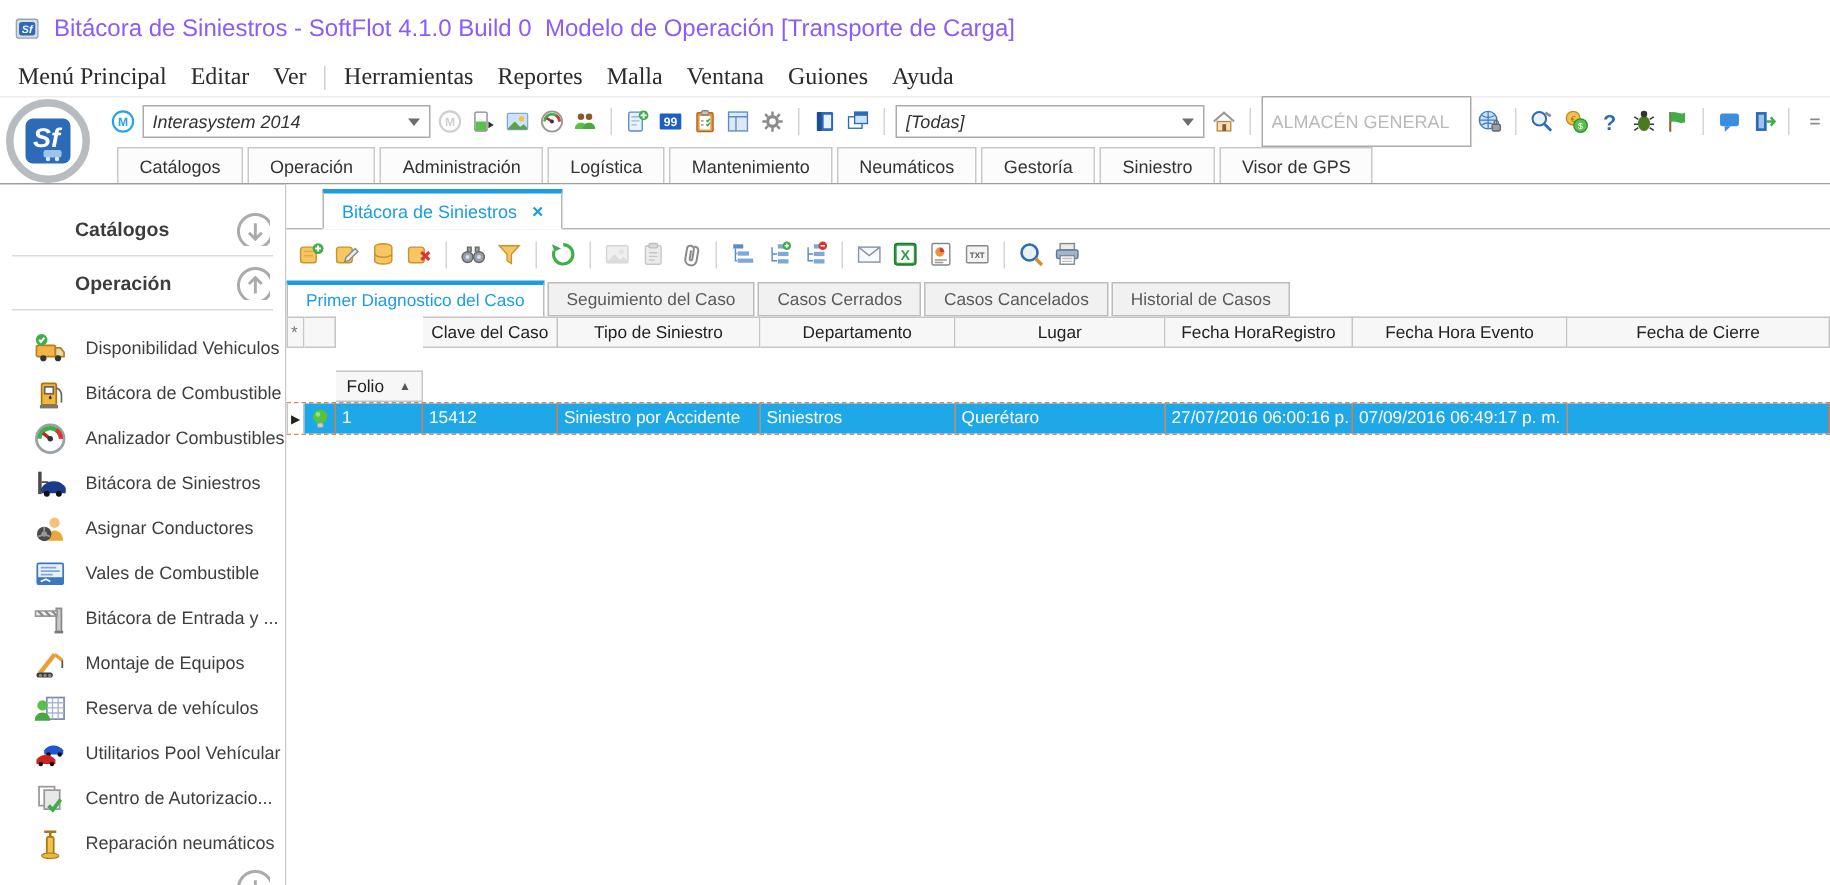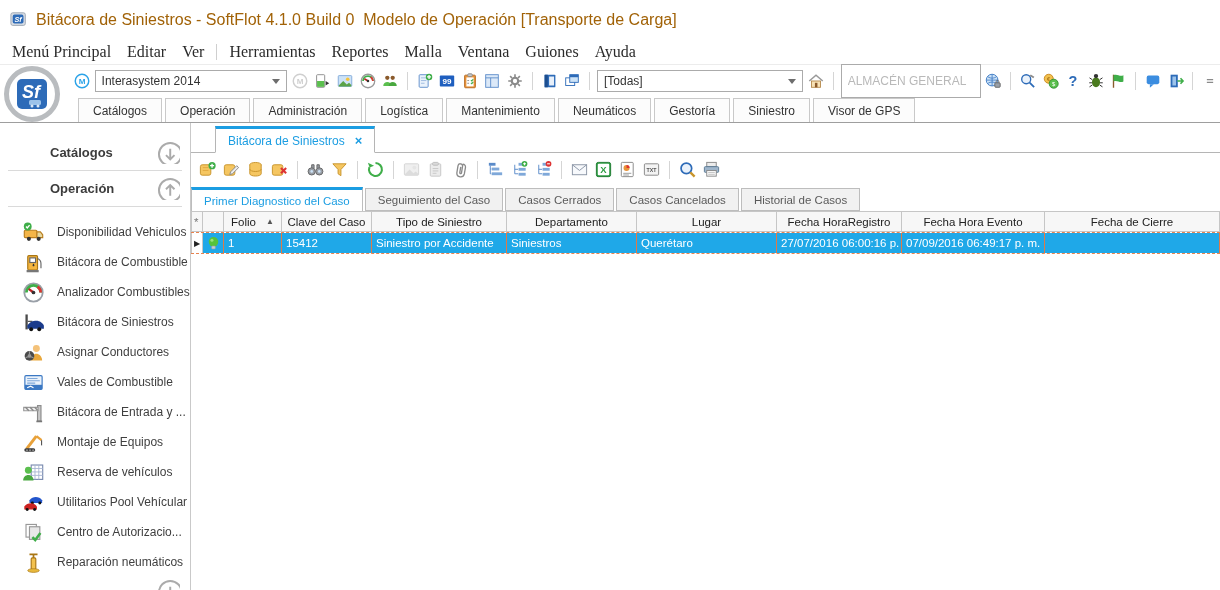--- a/index.html
+++ b/index.html
@@ -3,36 +3,36 @@
 <meta charset="utf-8">
 <style>
   * { margin:0; padding:0; box-sizing:border-box; }
   html,body { width:1220px; height:590px; overflow:hidden; background:#fff;
               font-family:"Liberation Sans", sans-serif; color:#333; }
   .win { width:1220px; height:590px; position:relative; background:#fff; }
 
   
   .titlebar { height:40px; display:flex; align-items:center; padding-left:10px; }
   .appico { width:18px; height:18px; display:inline-block; margin-right:8px; }
-  .title { font-size:16px; color:#a16207; white-space:pre; }
+  .title { font-size:16px; color:#8b5cf6; white-space:pre; }
 
   
   .menubar { height:24px; display:flex; align-items:center; padding-left:4px; font-size:16px;font-family:Liberation Serif, serif; }
   .menuitem { padding:3px 8px; color:#2b2b2b; cursor:default; }
   .menusep { width:1px; height:16px; background:#cfcfcf; margin:0 4px; }
 
   
   .toolbar { height:33px; display:flex; align-items:center; gap:3px;
              padding-left:72px; border-top:1px solid #ececec; position:relative; }
   .logo { position:absolute; left:3px; top:0px; width:58px; height:58px; z-index:5; }
   .ticon { width:20px; height:20px; display:inline-flex; align-items:center; justify-content:center; }
   .ticon svg { width:18px; height:18px; }
   .tsep { width:1px; height:18px; background:#d5d5d5; margin:0 4px; }
   .combo { height:22px; border:1px solid #ababab; background:#fff; display:inline-flex;
-           align-items:center; justify-content:space-between; padding:0 6px; font-size:12px; }
+           align-items:center; justify-content:space-between; padding:0 6px; font-size:12px;font-style:italic; }
   .combo .arr { width:0; height:0; border-left:4px solid transparent; border-right:4px solid transparent;
                 border-top:5px solid #6d6d6d; margin-left:8px; }
   .tinput { height:34px; border:1px solid #ababab; background:#fff; font-size:12px; padding:0 6px;
             font-family:"Liberation Sans", sans-serif; color:#444; }
   .tinput::placeholder { color:#b9b9b9; }
 
   
   .ribbon { height:26px; display:flex; align-items:flex-end; padding-left:78px;
             border-bottom:1px solid #9e9e9e; }
   .rtab { height:24px; display:flex; align-items:center; padding:0 14px; margin-right:3px;
@@ -617,21 +617,21 @@
           <div class="stab active">Primer Diagnostico del Caso</div>
           <div class="stab">Seguimiento del Caso</div>
           <div class="stab">Casos Cerrados</div>
           <div class="stab">Casos Cancelados</div>
           <div class="stab">Historial de Casos</div>
         </div>
       <div class="grid" id="grid">
           <div class="grow ghead">
             <div class="gcell c-ind">*</div>
             <div class="gcell c-bulb"></div>
-            <div class="gcell" style="width: 58px; flex: 0 0 auto;">
+            <div class="gcell" style="width: 58px; flex: 0 0 auto; margin-top: 36px;">
               <span>Folio</span>
               <span class="sortglyph">▲</span>
             </div>
             <div class="gcell" style="width: 90px; flex: 0 0 auto;">
               <span>Clave del Caso</span>
             </div>
             <div class="gcell" style="width: 135px; flex: 0 0 auto;">
               <span>Tipo de Siniestro</span>
             </div>
             <div class="gcell" style="width: 130px; flex: 0 0 auto;">

